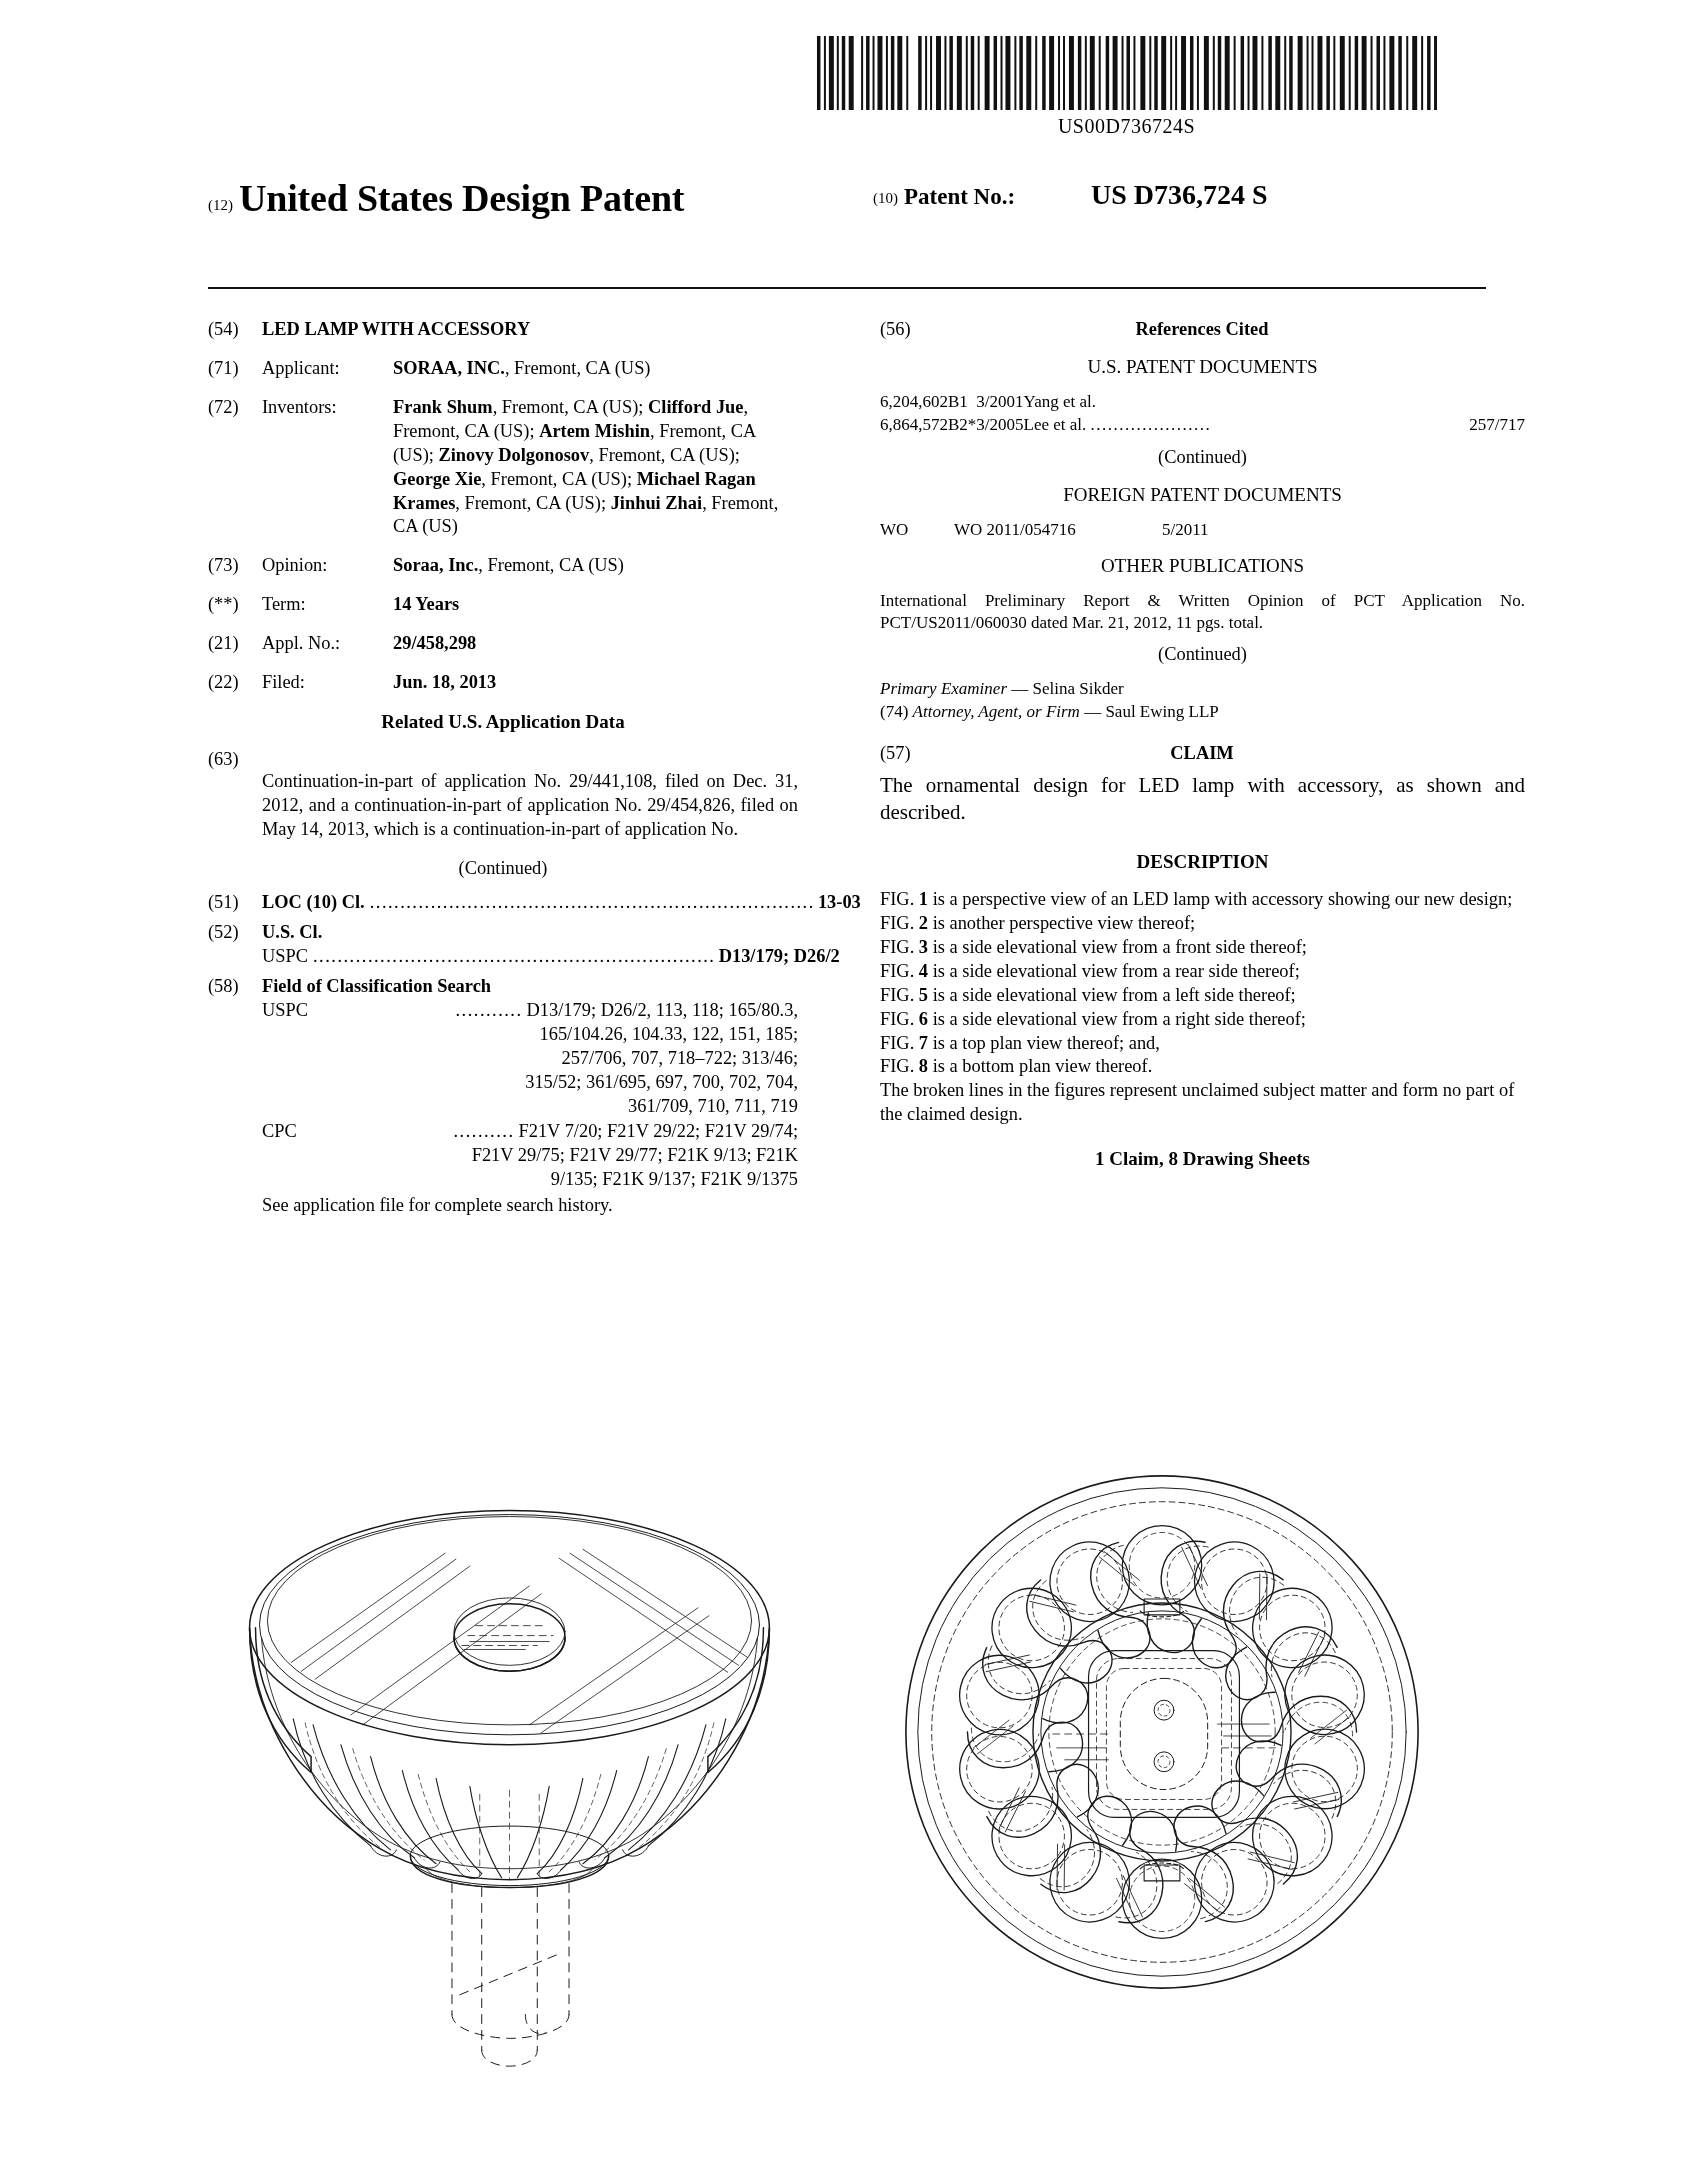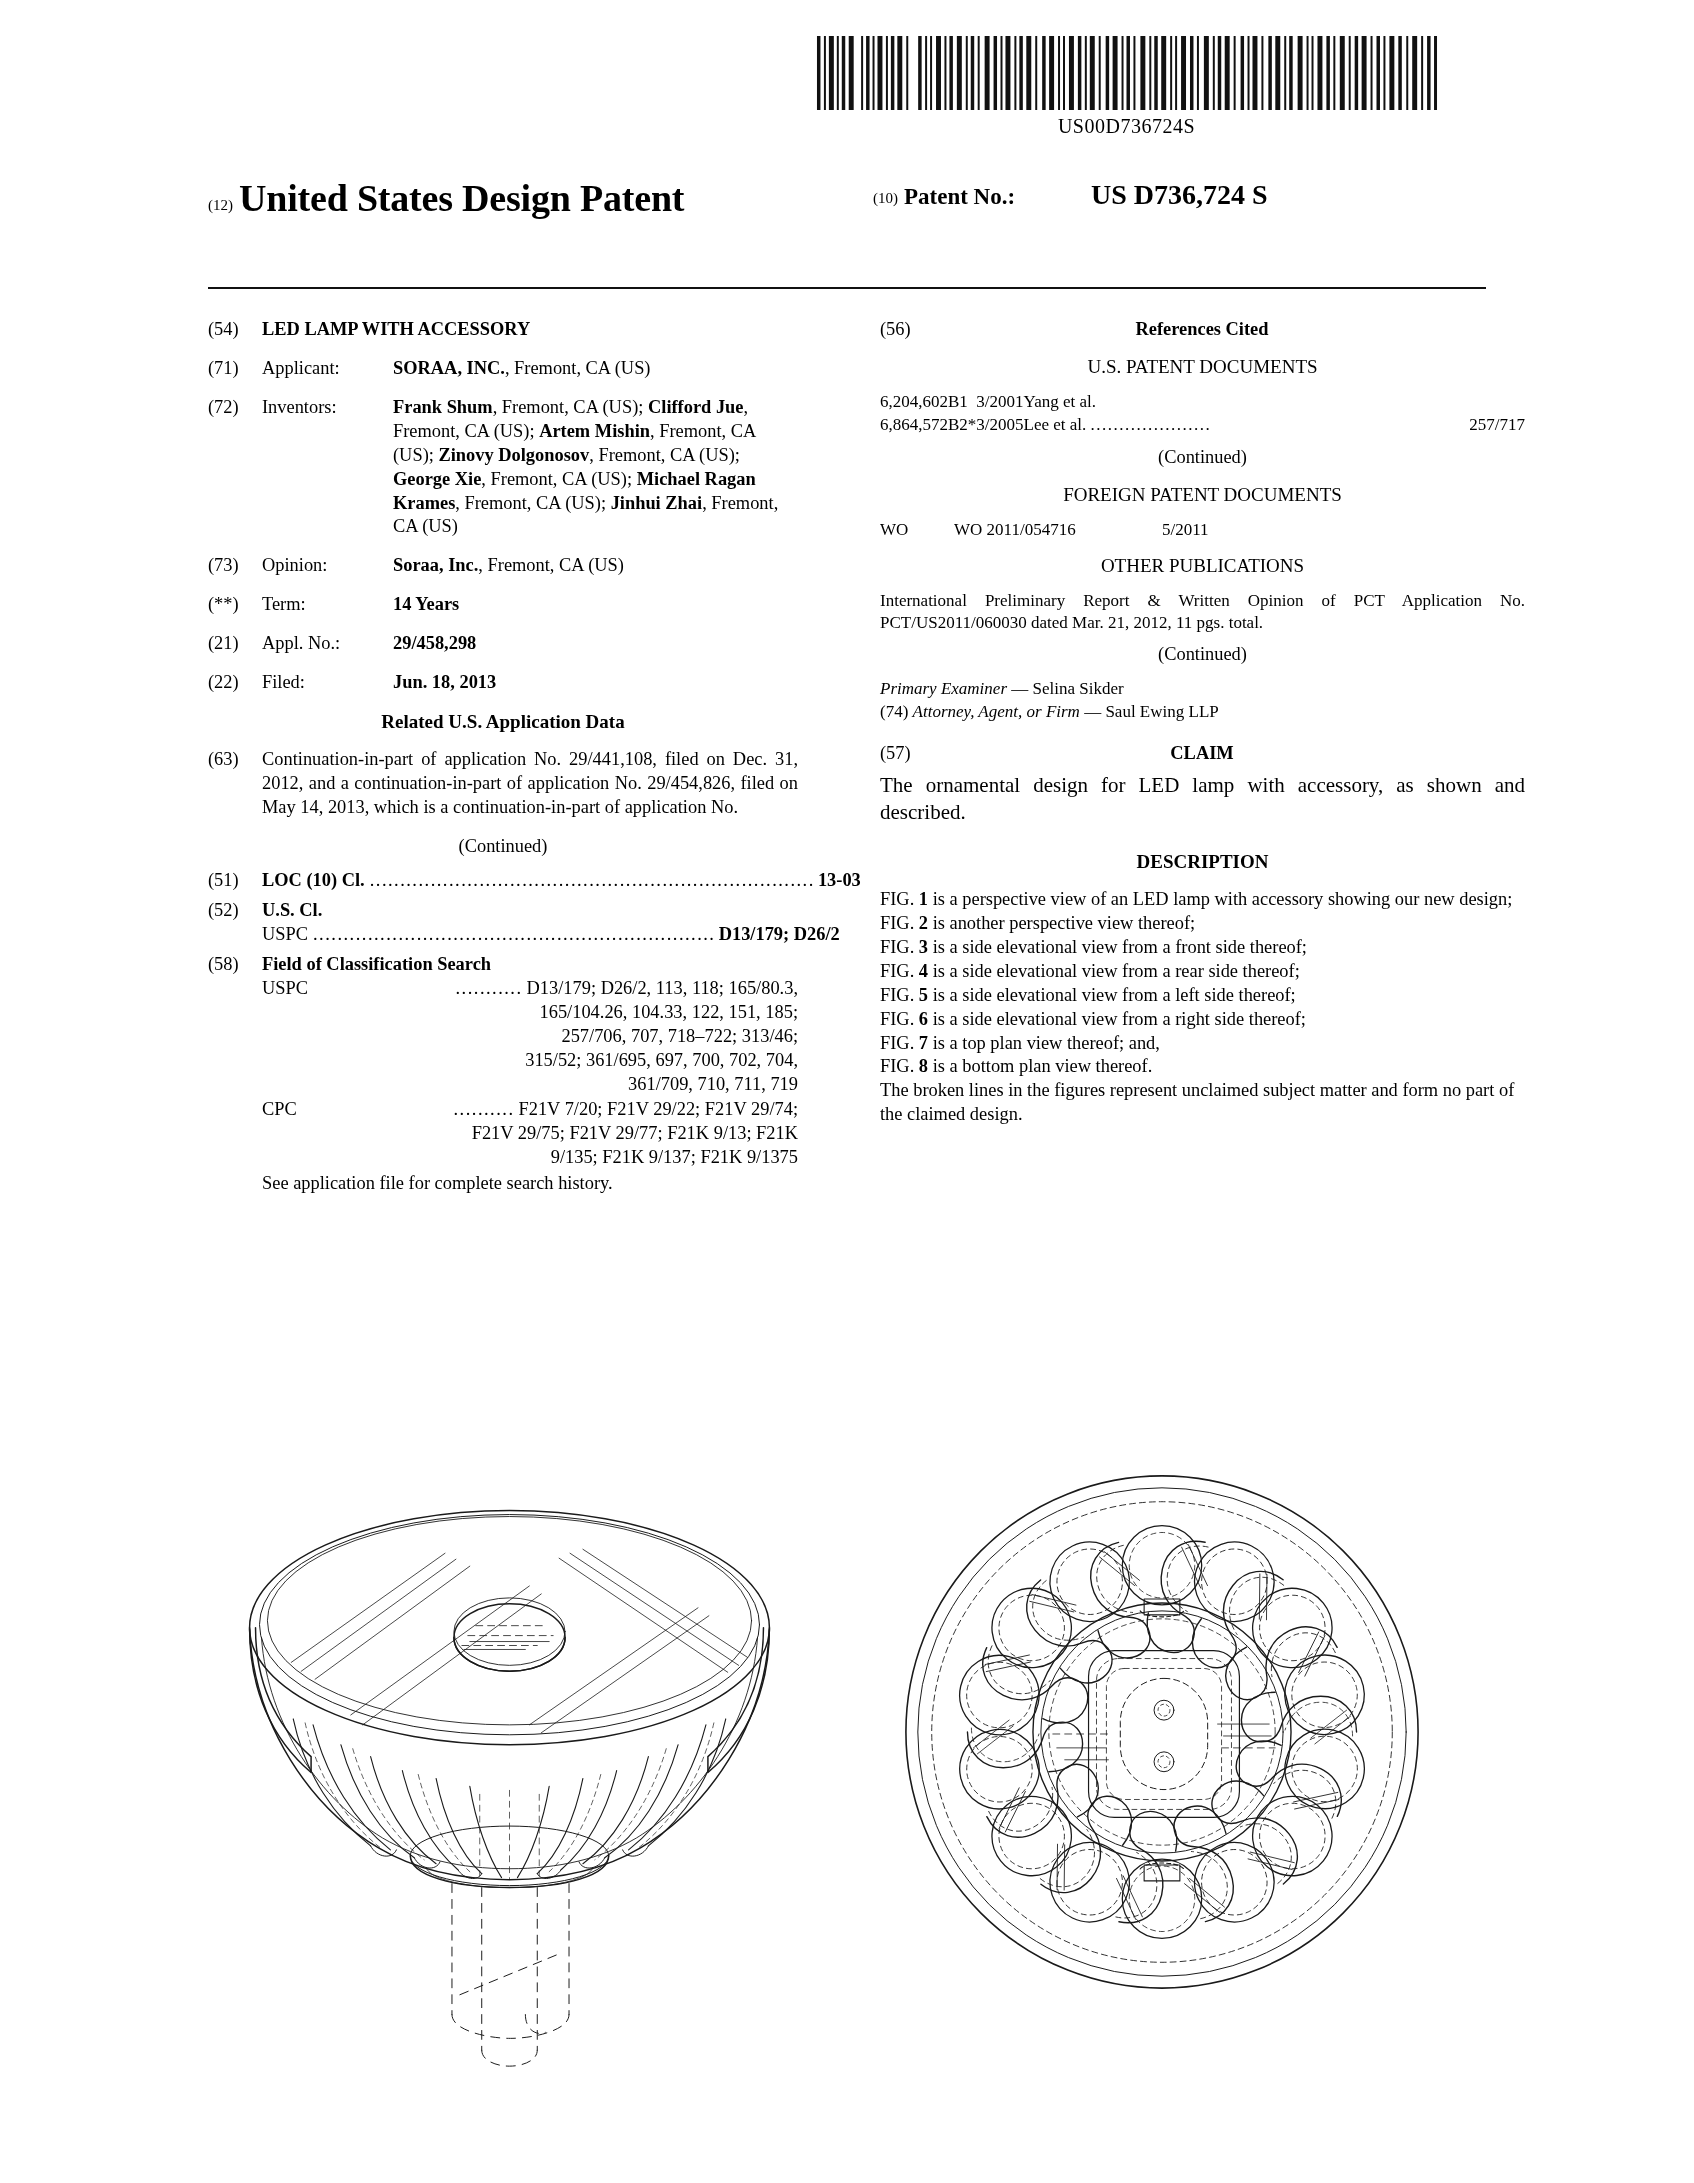--- a/index.html
+++ b/index.html
@@ -42,21 +42,21 @@
   .col-right{left:880px;width:645px;}
 
   .fld{display:flex;margin-bottom:15px;}
   .fld .num{width:54px;flex:0 0 54px;}
   .fld .lbl{flex:0 0 auto;padding-right:7px;}
   .fld .body{flex:1 1 auto;}
   .tight{margin-bottom:6px;}
   .b{font-weight:bold;}
   .i{font-style:italic;}
   .ctr{text-align:center;}
-  .just{text-align:justify;text-justify:inter-word;}
+  .just{text-align:justify;text-justify:inter-word;margin-top:22px;}
   .sec-head{font-weight:bold;text-align:center;margin:13px 0 13px 0;font-size:19px;}
   .sec-head-plain{text-align:center;margin:13px 0 11px 0;font-size:19px;}
   .continued{text-align:center;margin:9px 0 11px 0;}
 
   .lbl-w-app{width:124px;flex:0 0 124px;}
   .lbl-w-inv{width:124px;flex:0 0 124px;}
   .lbl-w-asg{width:124px;flex:0 0 124px;}
   .lbl-w-term{width:124px;flex:0 0 124px;}
   .lbl-w-appl{width:124px;flex:0 0 124px;}
   .lbl-w-filed{width:124px;flex:0 0 124px;}
@@ -404,20 +404,21 @@
       <div><span>FIG. <b>2</b></span><span> is another perspective view thereof;</span></div>
       <div><span>FIG. <b>3</b></span><span> is a side elevational view from a front side thereof;</span></div>
       <div><span>FIG. <b>4</b></span><span> is a side elevational view from a rear side thereof;</span></div>
       <div><span>FIG. <b>5</b></span><span> is a side elevational view from a left side thereof;</span></div>
       <div><span>FIG. <b>6</b></span><span> is a side elevational view from a right side thereof;</span></div>
       <div><span>FIG. <b>7</b></span><span> is a top plan view thereof; and,</span></div>
       <div><span>FIG. <b>8</b></span><span> is a bottom plan view thereof.</span></div>
       <div>The broken lines in the figures represent unclaimed subject matter and form no part of the claimed design.</div>
     </div>
 
+    <div class="claimsheets">1 Claim, 8 Drawing Sheets</div>
   </div>
 
   <div class="figs">
 
     <div class="fig fig1">
       <svg viewBox="0 0 560 630" width="561" height="625">
         <g fill="none" stroke="#1a1a1a" stroke-width="1.5" stroke-linejoin="round" stroke-linecap="round">
 
           <ellipse cx="280" cy="170" rx="262" ry="118"></ellipse>
           <ellipse cx="280" cy="167" rx="252" ry="111" stroke-width="1"></ellipse>

